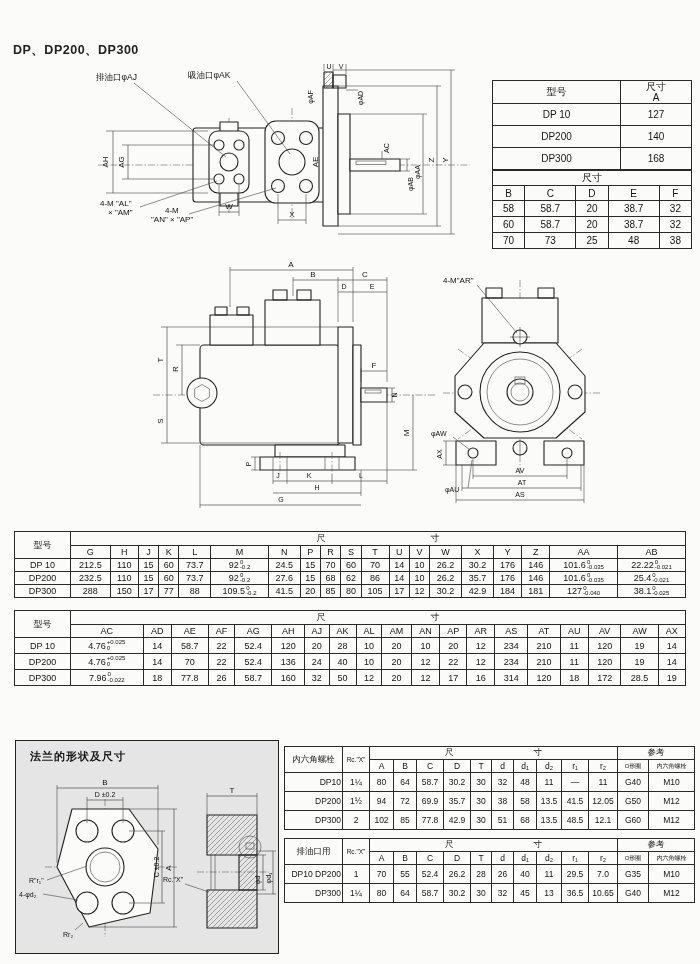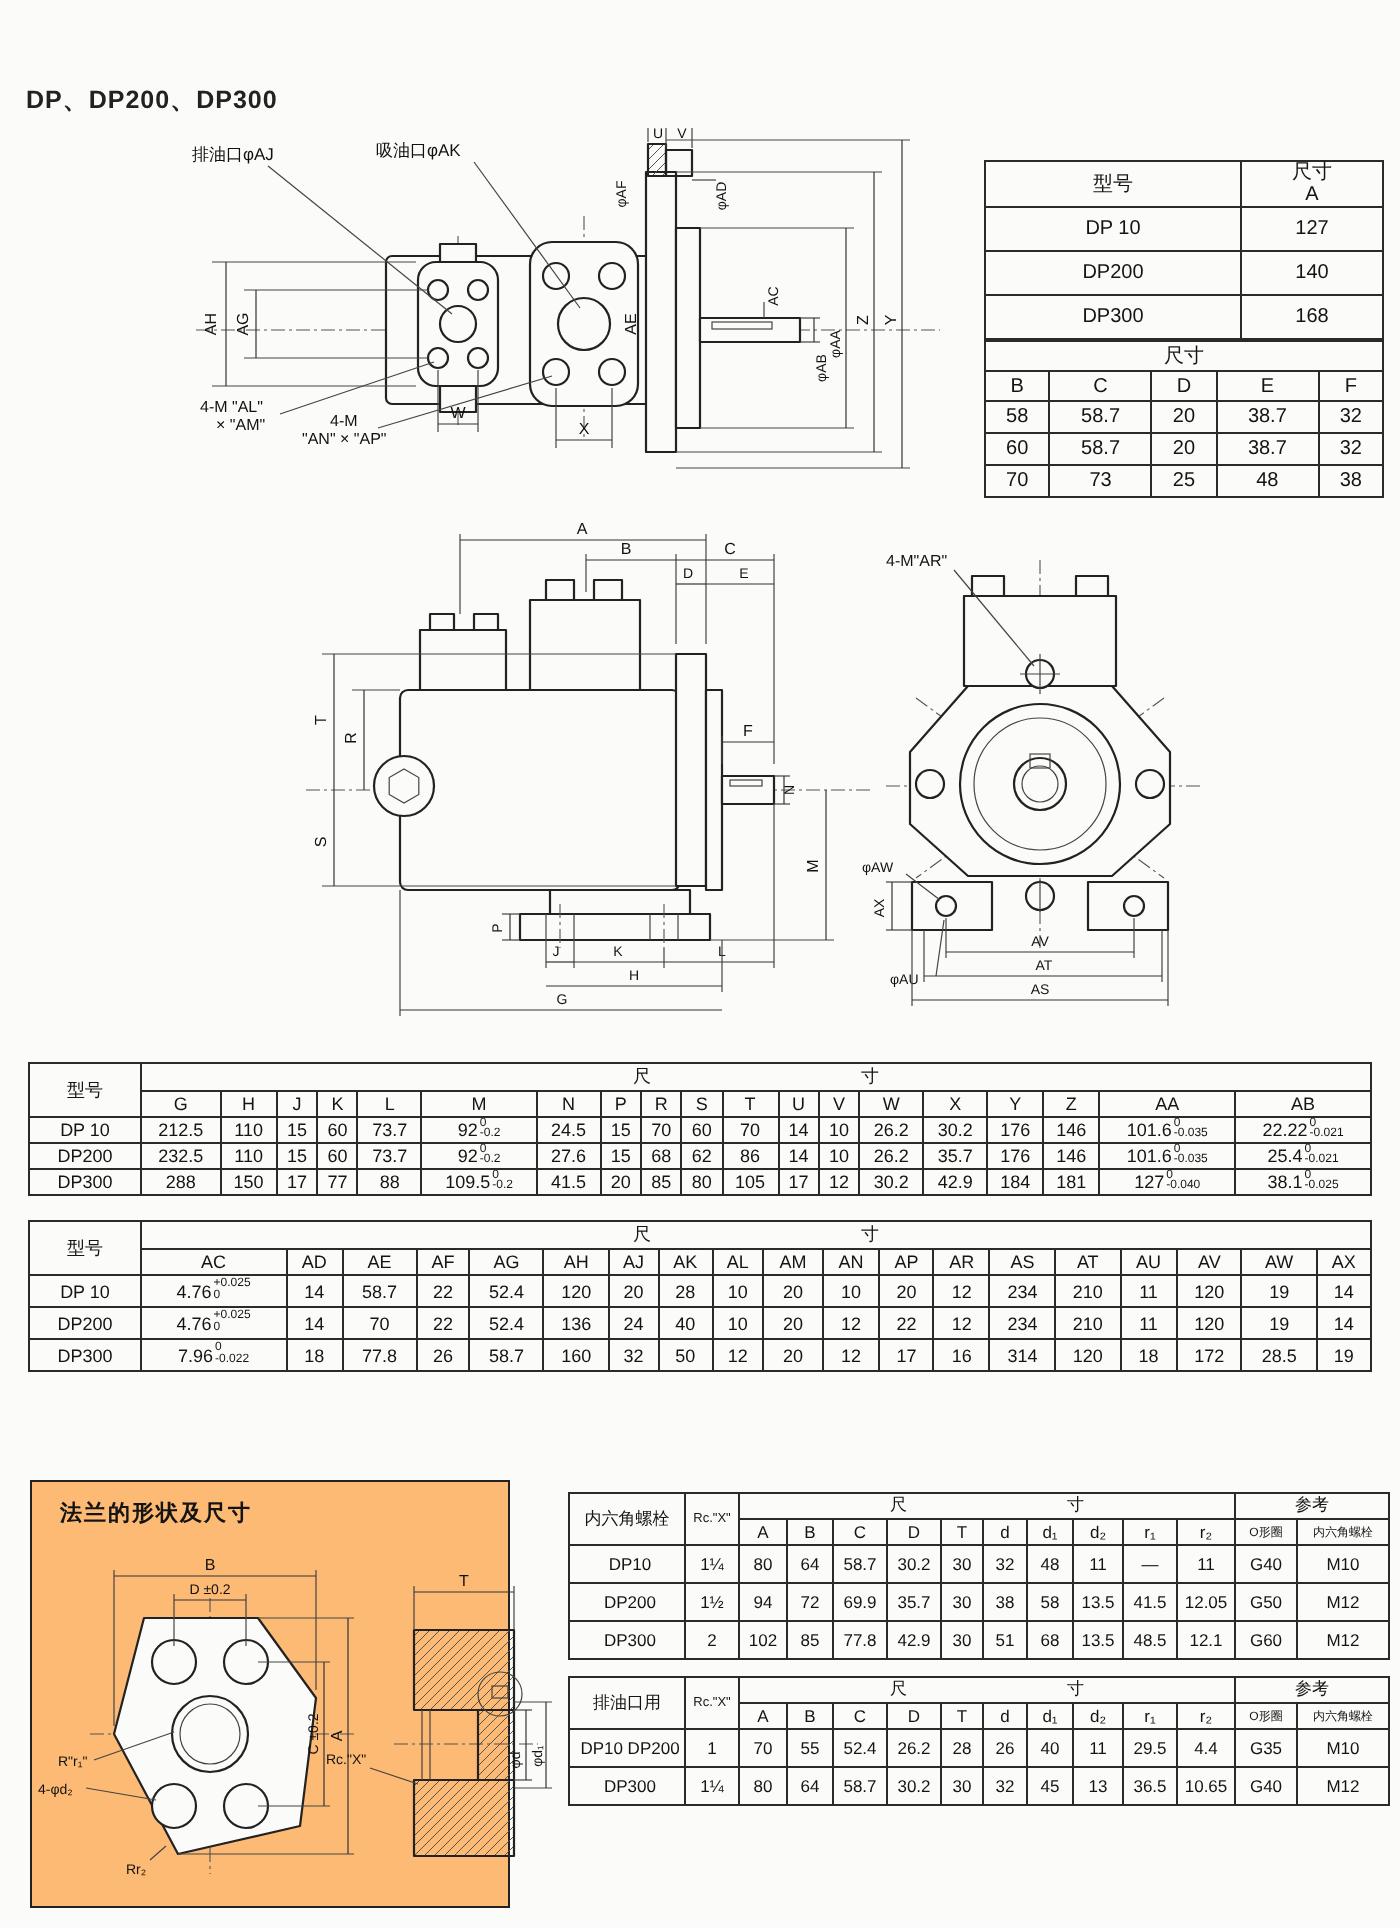--- a/index.html
+++ b/index.html
@@ -33,28 +33,28 @@
 .spread.sm{gap:80px}
 
 
 .tv{display:inline-block;vertical-align:middle}
 .tol{display:inline-flex;flex-direction:column;align-items:flex-start;font-size:6px;line-height:5.5px;margin-left:1px;vertical-align:middle}
 
 
 .t-port{position:absolute;left:284px;width:410px;font-size:8.5px;table-layout:fixed}
 .t-port th{height:13px;font-size:8.5px}
 .t-port td{height:19px}
-.t-port td:first-child{text-align:center;padding-left:4px}
+.t-port td:first-child{text-align:right;padding-left:4px}
 .t-port .rc{font-size:6.5px}
 .t-port tr.cols th:nth-child(11),.t-port tr.cols th:nth-child(12){font-size:6px;white-space:nowrap;overflow:hidden}
 .t-suction{top:746px}
 .t-discharge{top:838px}
 
 
-.flange-box{position:absolute;left:15px;top:740px;width:240px;height:214px;border:1.5px solid #222;background:#fdba74}
+.flange-box{position:absolute;left:15px;top:740px;width:264px;height:214px;border:1.5px solid #222;background:#e5e5e5}
 .flange-title{position:absolute;left:14px;top:8px;font-size:11px;font-weight:bold;letter-spacing:1px}
 .flange-box svg{position:absolute;left:1px;top:22px}
 
 
 svg{position:absolute;overflow:visible}
 .svg1{left:50px;top:64px}
 .svg2{left:25px;top:252px}
 .ol{fill:none;stroke:#222;stroke-width:1.1;stroke-linejoin:round}
 .ol2{fill:#fbfbf9;stroke:#222;stroke-width:1.1;stroke-linejoin:round}
 .thin{fill:none;stroke:#444;stroke-width:.6}
@@ -871,21 +871,21 @@
           <td>1</td>
           <td>70</td>
           <td>55</td>
           <td>52.4</td>
           <td>26.2</td>
           <td>28</td>
           <td>26</td>
           <td>40</td>
           <td>11</td>
           <td>29.5</td>
-          <td>4.4</td>
+          <td>7.0</td>
           <td>G35</td>
           <td>M10</td>
         </tr>
         <tr>
           <td>DP300</td>
           <td>1¼</td>
           <td>80</td>
           <td>64</td>
           <td>58.7</td>
           <td>30.2</td>

